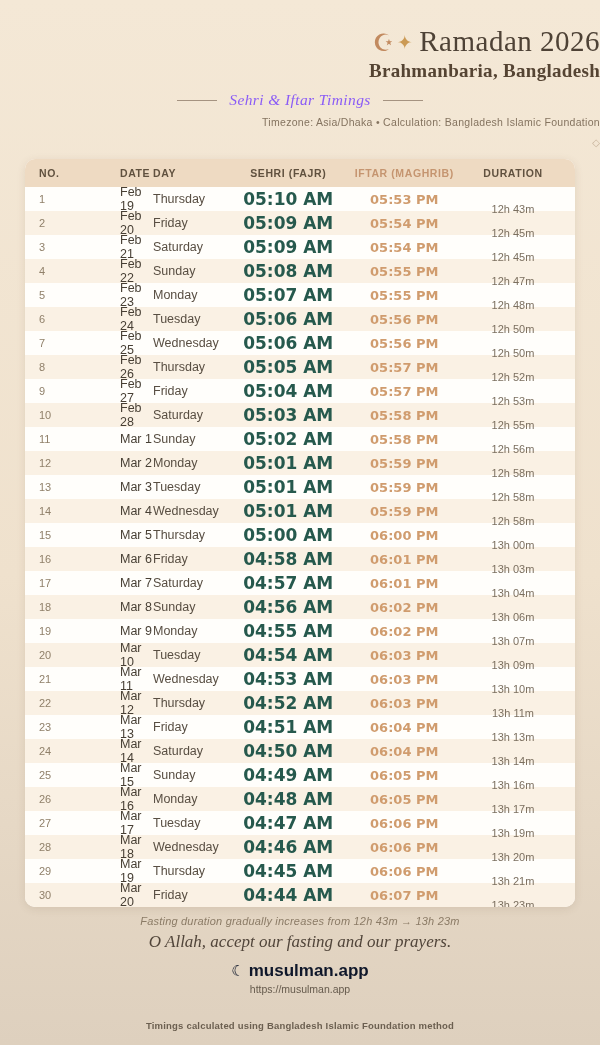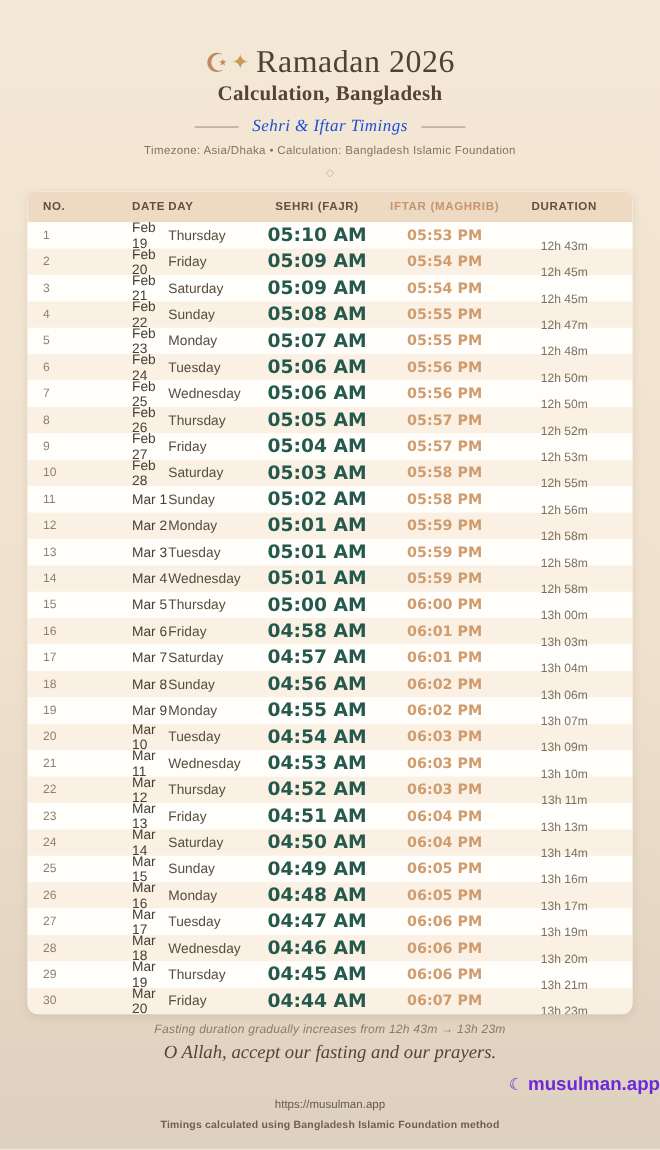--- a/index.html
+++ b/index.html
@@ -3,41 +3,41 @@
 <meta charset="utf-8">
 <style>
   * { margin: 0; padding: 0; box-sizing: border-box; }
   html, body { width: 600px; }
   body {
     height: 1045px;
     background: linear-gradient(180deg, #f4e8d6 0%, #efe1cd 55%, #ded0be 100%);
     font-family: "Liberation Sans", sans-serif;
     overflow: hidden;
   }
-  .header { text-align: center; padding-top: 24px; margin-top: 15px; }
+  .header { text-align: right; padding-top: 24px; }
   .title-line {
     font-family: "Liberation Serif", serif;
     font-size: 29px; line-height: 34px;
     color: #4e4236; letter-spacing: 0.5px;
   }
   .crescent-star { color: #c28a5f; font-size: 24px; margin-right: 2px; }
   .sparkle { color: #cb9a55; font-size: 19px; margin-right: 6px; vertical-align: 2px; }
   .location {
     font-family: "Liberation Serif", serif;
     font-size: 19px; line-height: 21px; font-weight: bold;
     color: #554433; letter-spacing: 0.3px;
   }
   .divider {
     margin-top: 10px; display: flex; align-items: center; justify-content: center; gap: 12px;
     height: 18px;
   }
   .divider .line { width: 40px; height: 1px; background: #a59381; }
   .divider .label {
     font-family: "Liberation Serif", serif; font-style: italic;
-    font-size: 15.5px; color: #1d4ed8; letter-spacing: 0.4px;
+    font-size: 15.5px; color: #8b5cf6; letter-spacing: 0.4px;
   }
   .meta { margin-top: 7px; font-size: 10.5px; color: #84735f; letter-spacing: 0.3px; }
   .ornament { margin-top: 9px; font-size: 10px; color: #c6b29a; line-height: 12px; }
 
   .card {
     width: 550px; margin: 10px auto 0 auto;
     background: #fffefb; border-radius: 10px; overflow: hidden;
     box-shadow: 0 2px 8px rgba(96, 72, 48, 0.12);
   }
   .thead {
@@ -65,33 +65,33 @@
 
   .footer { text-align: center; }
   .fasting-note {
     margin-top: 8px; font-size: 11px; font-style: italic; color: #8b7b66; letter-spacing: 0.2px;
   }
   .dua {
     margin-top: 5px; font-family: "Liberation Serif", serif; font-style: italic;
     font-size: 17px; color: #51453a;
   }
   .daily { margin-top: 4px; font-size: 11px; color: #7b6c5b; letter-spacing: 0.3px; }
-  .brand-line { margin-top: 9px; font-size: 17px; font-weight: bold; color: #6d28d9; text-align: right; }
+  .brand-line { margin-top: 9px; font-size: 17px; font-weight: bold; color: #0f172a; }
   .brand-line .brand-crescent { font-size: 15px; font-weight: normal; margin-right: 4px; }
   .url { margin-top: 2px; font-size: 10.5px; color: #655a4c; }
-  .method { margin-top: 7px; font-size: 9.5px; font-weight: bold; color: #6b5f50; letter-spacing: 0.2px; }
+  .method { margin-top: 25px; font-size: 9.5px; font-weight: bold; color: #6b5f50; letter-spacing: 0.2px; }
 </style>
 </head>
 <body>
 
 <div class="header">
   <div class="title-line">
     <span class="crescent-star">☪</span><span class="sparkle">✦</span><span>Ramadan 2026</span>
   </div>
-  <div class="location">Calculation, Bangladesh</div>
+  <div class="location">Brahmanbaria, Bangladesh</div>
   <div class="divider">
     <span class="line"></span>
     <span class="label">Sehri &amp; Iftar Timings</span>
     <span class="line"></span>
   </div>
   <div class="meta">Timezone: Asia/Dhaka • Calculation: Bangladesh Islamic Foundation</div>
   <div class="ornament">◇</div>
 </div>
 
 <div class="card">

